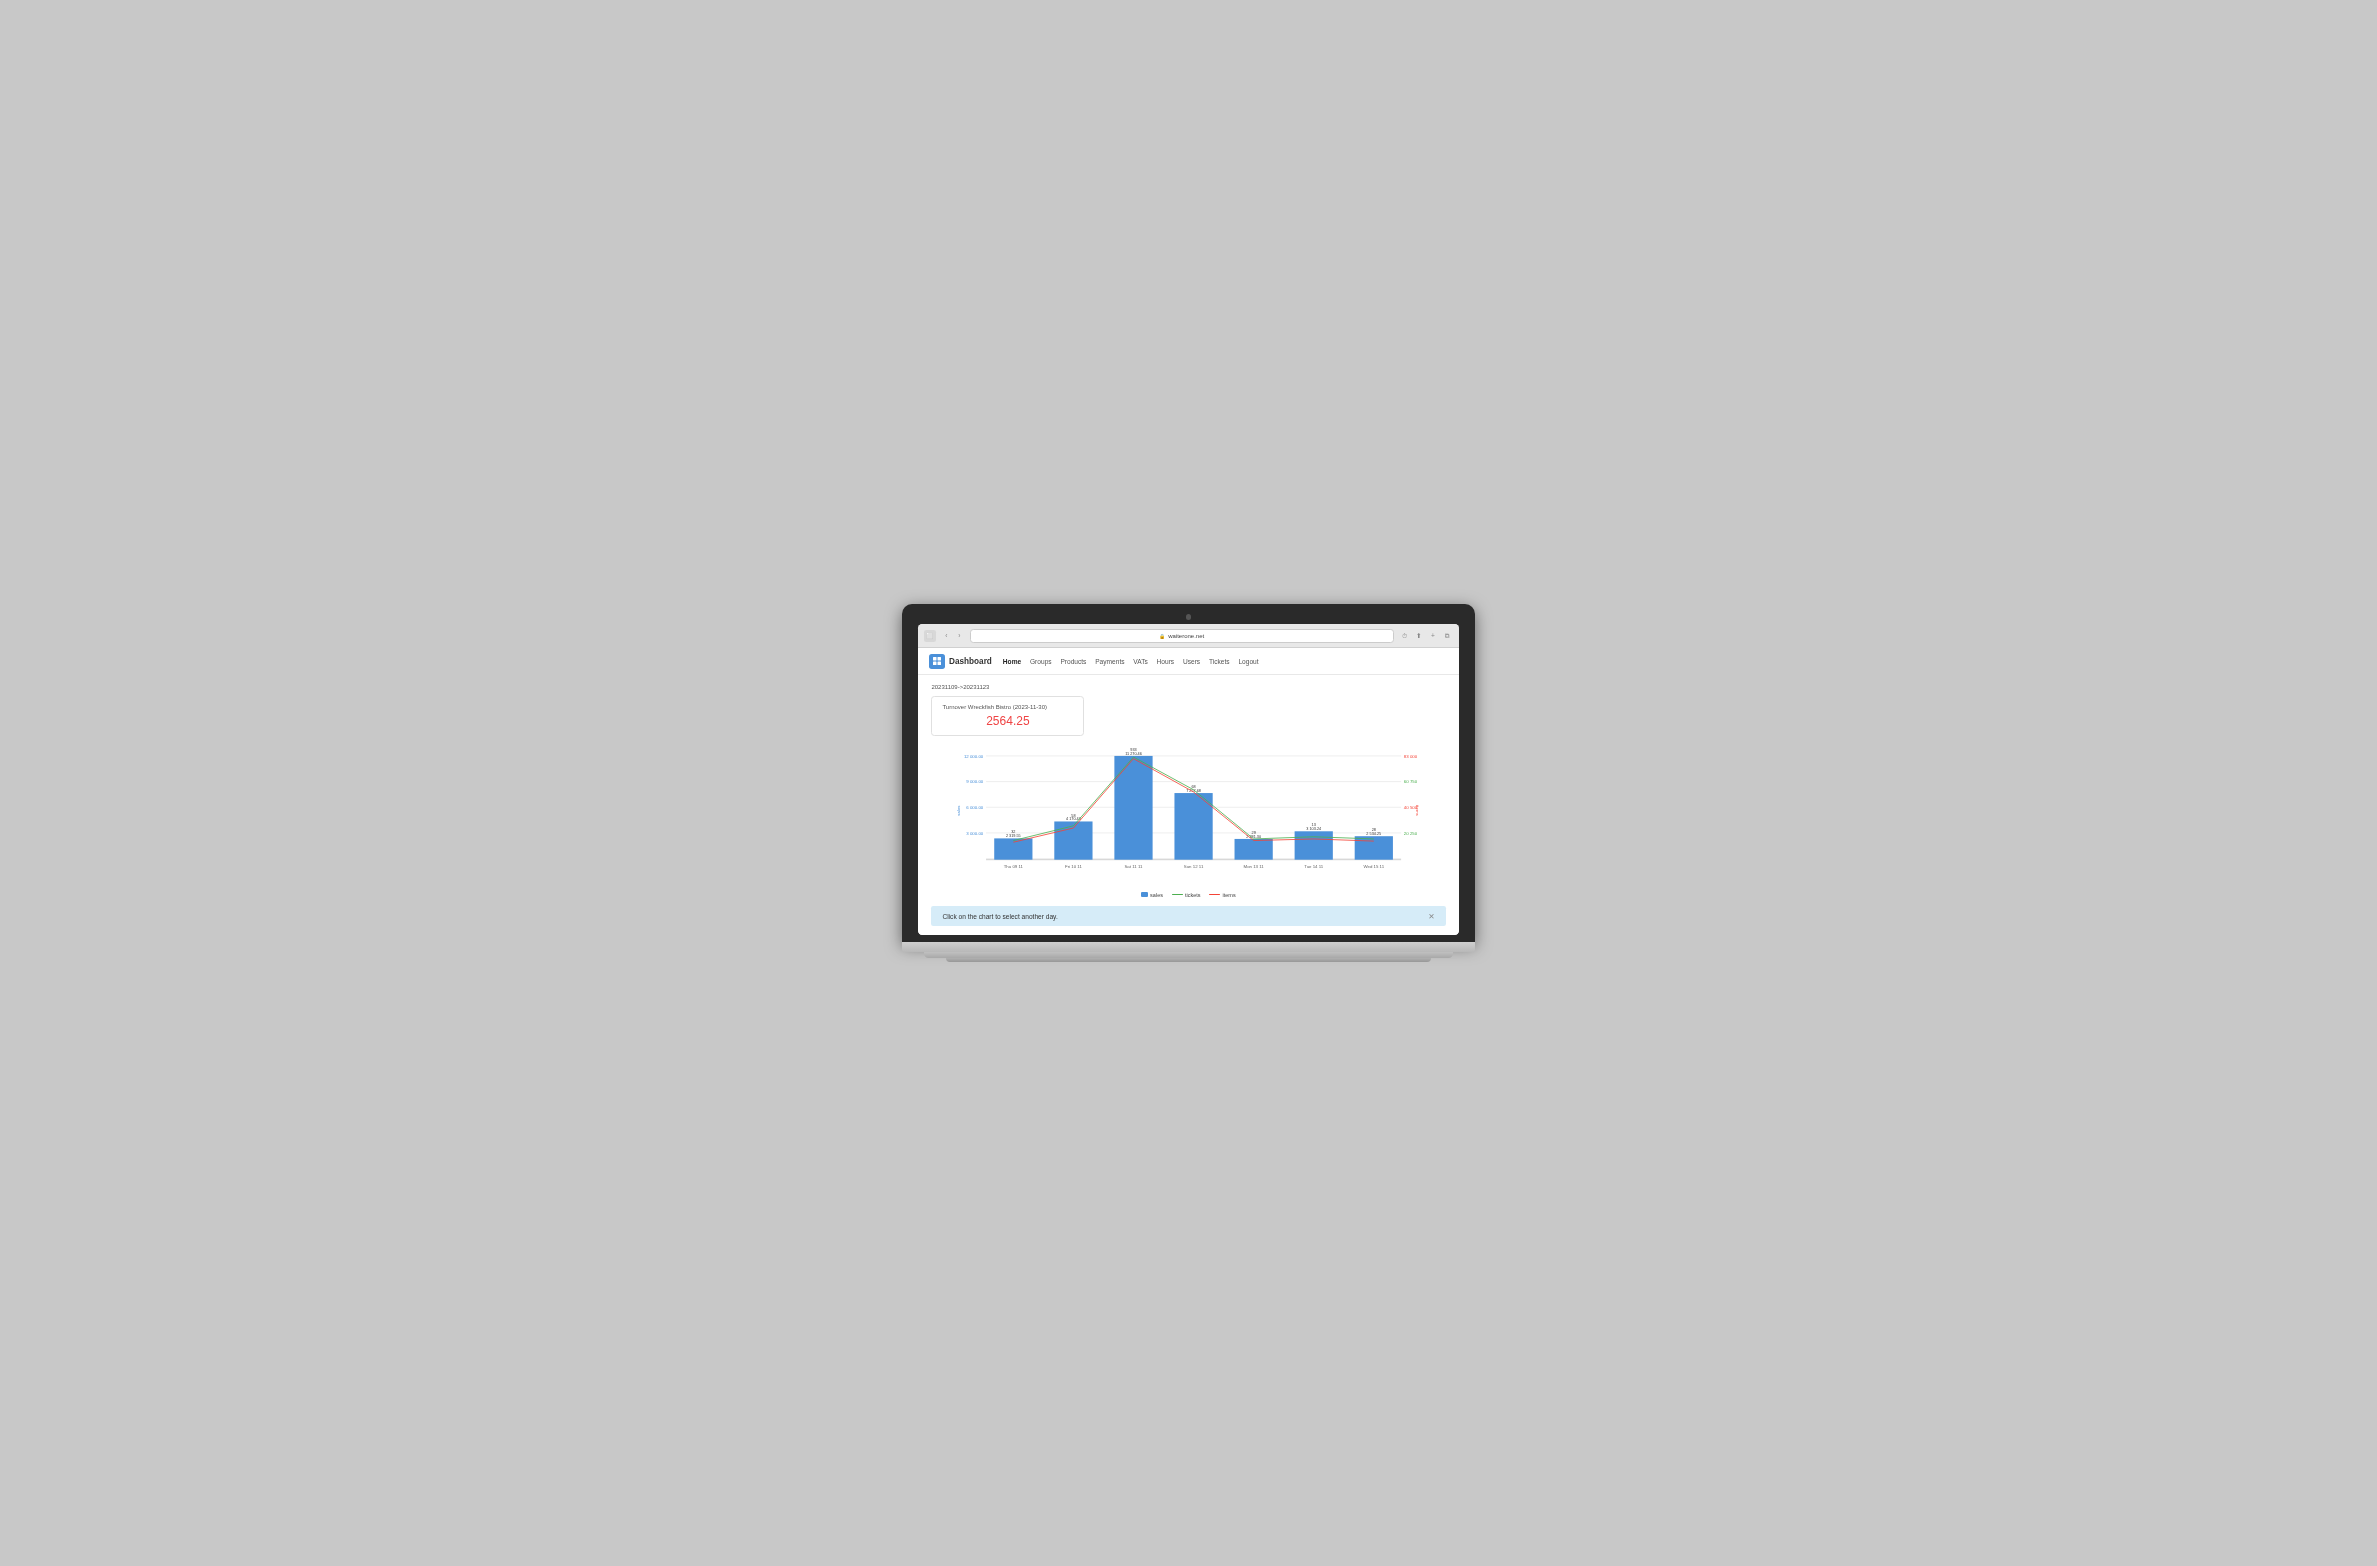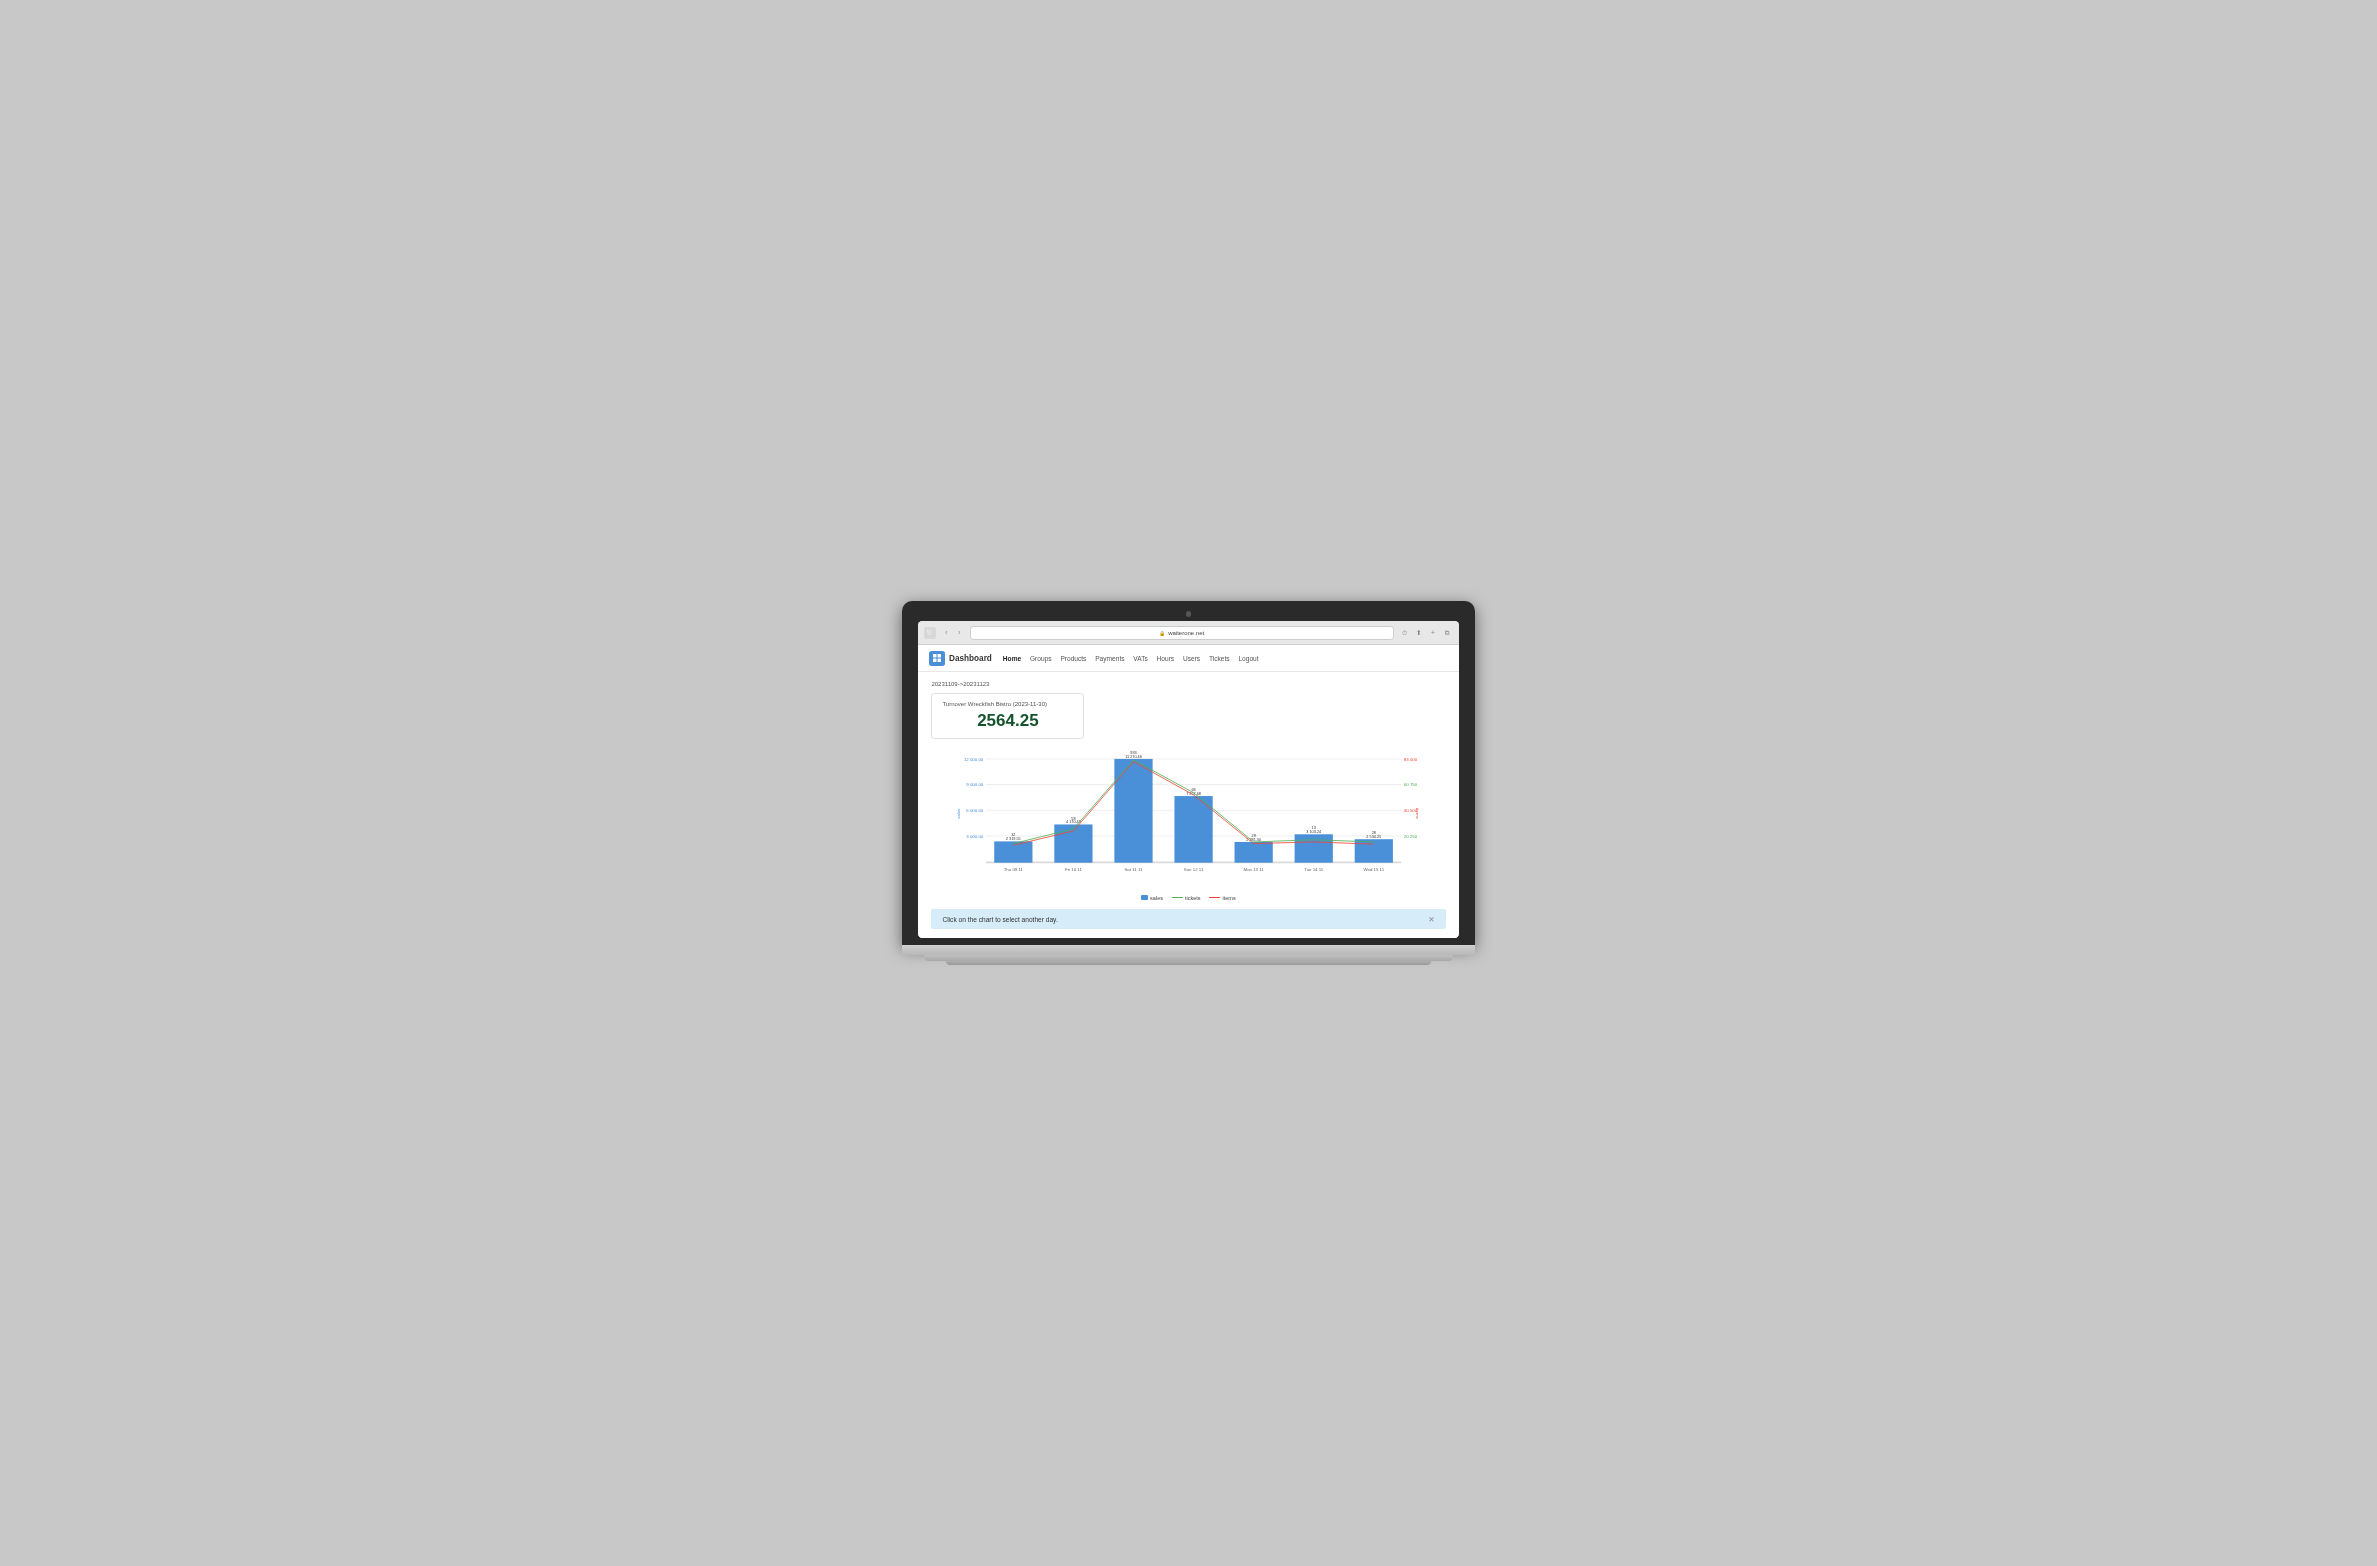--- a/index.html
+++ b/index.html
@@ -199,23 +199,23 @@
       margin-bottom: 8.8px;
     }
 
     .turnover-label {
       font-size: 6px;
       color: #555;
       margin-bottom: 3.3px;
     }
 
     .turnover-value {
-      font-size: 17px;
-      font-weight: 700;
-      color: #14532d;
+      font-size: 12px;
+      font-weight: 400;
+      color: #ef4444;
       text-align: center;
     }
 
     .chart-container {
       position: relative;
       width: 100%;
       height: 142px;
       margin-top: 4.4px;
     }
 

